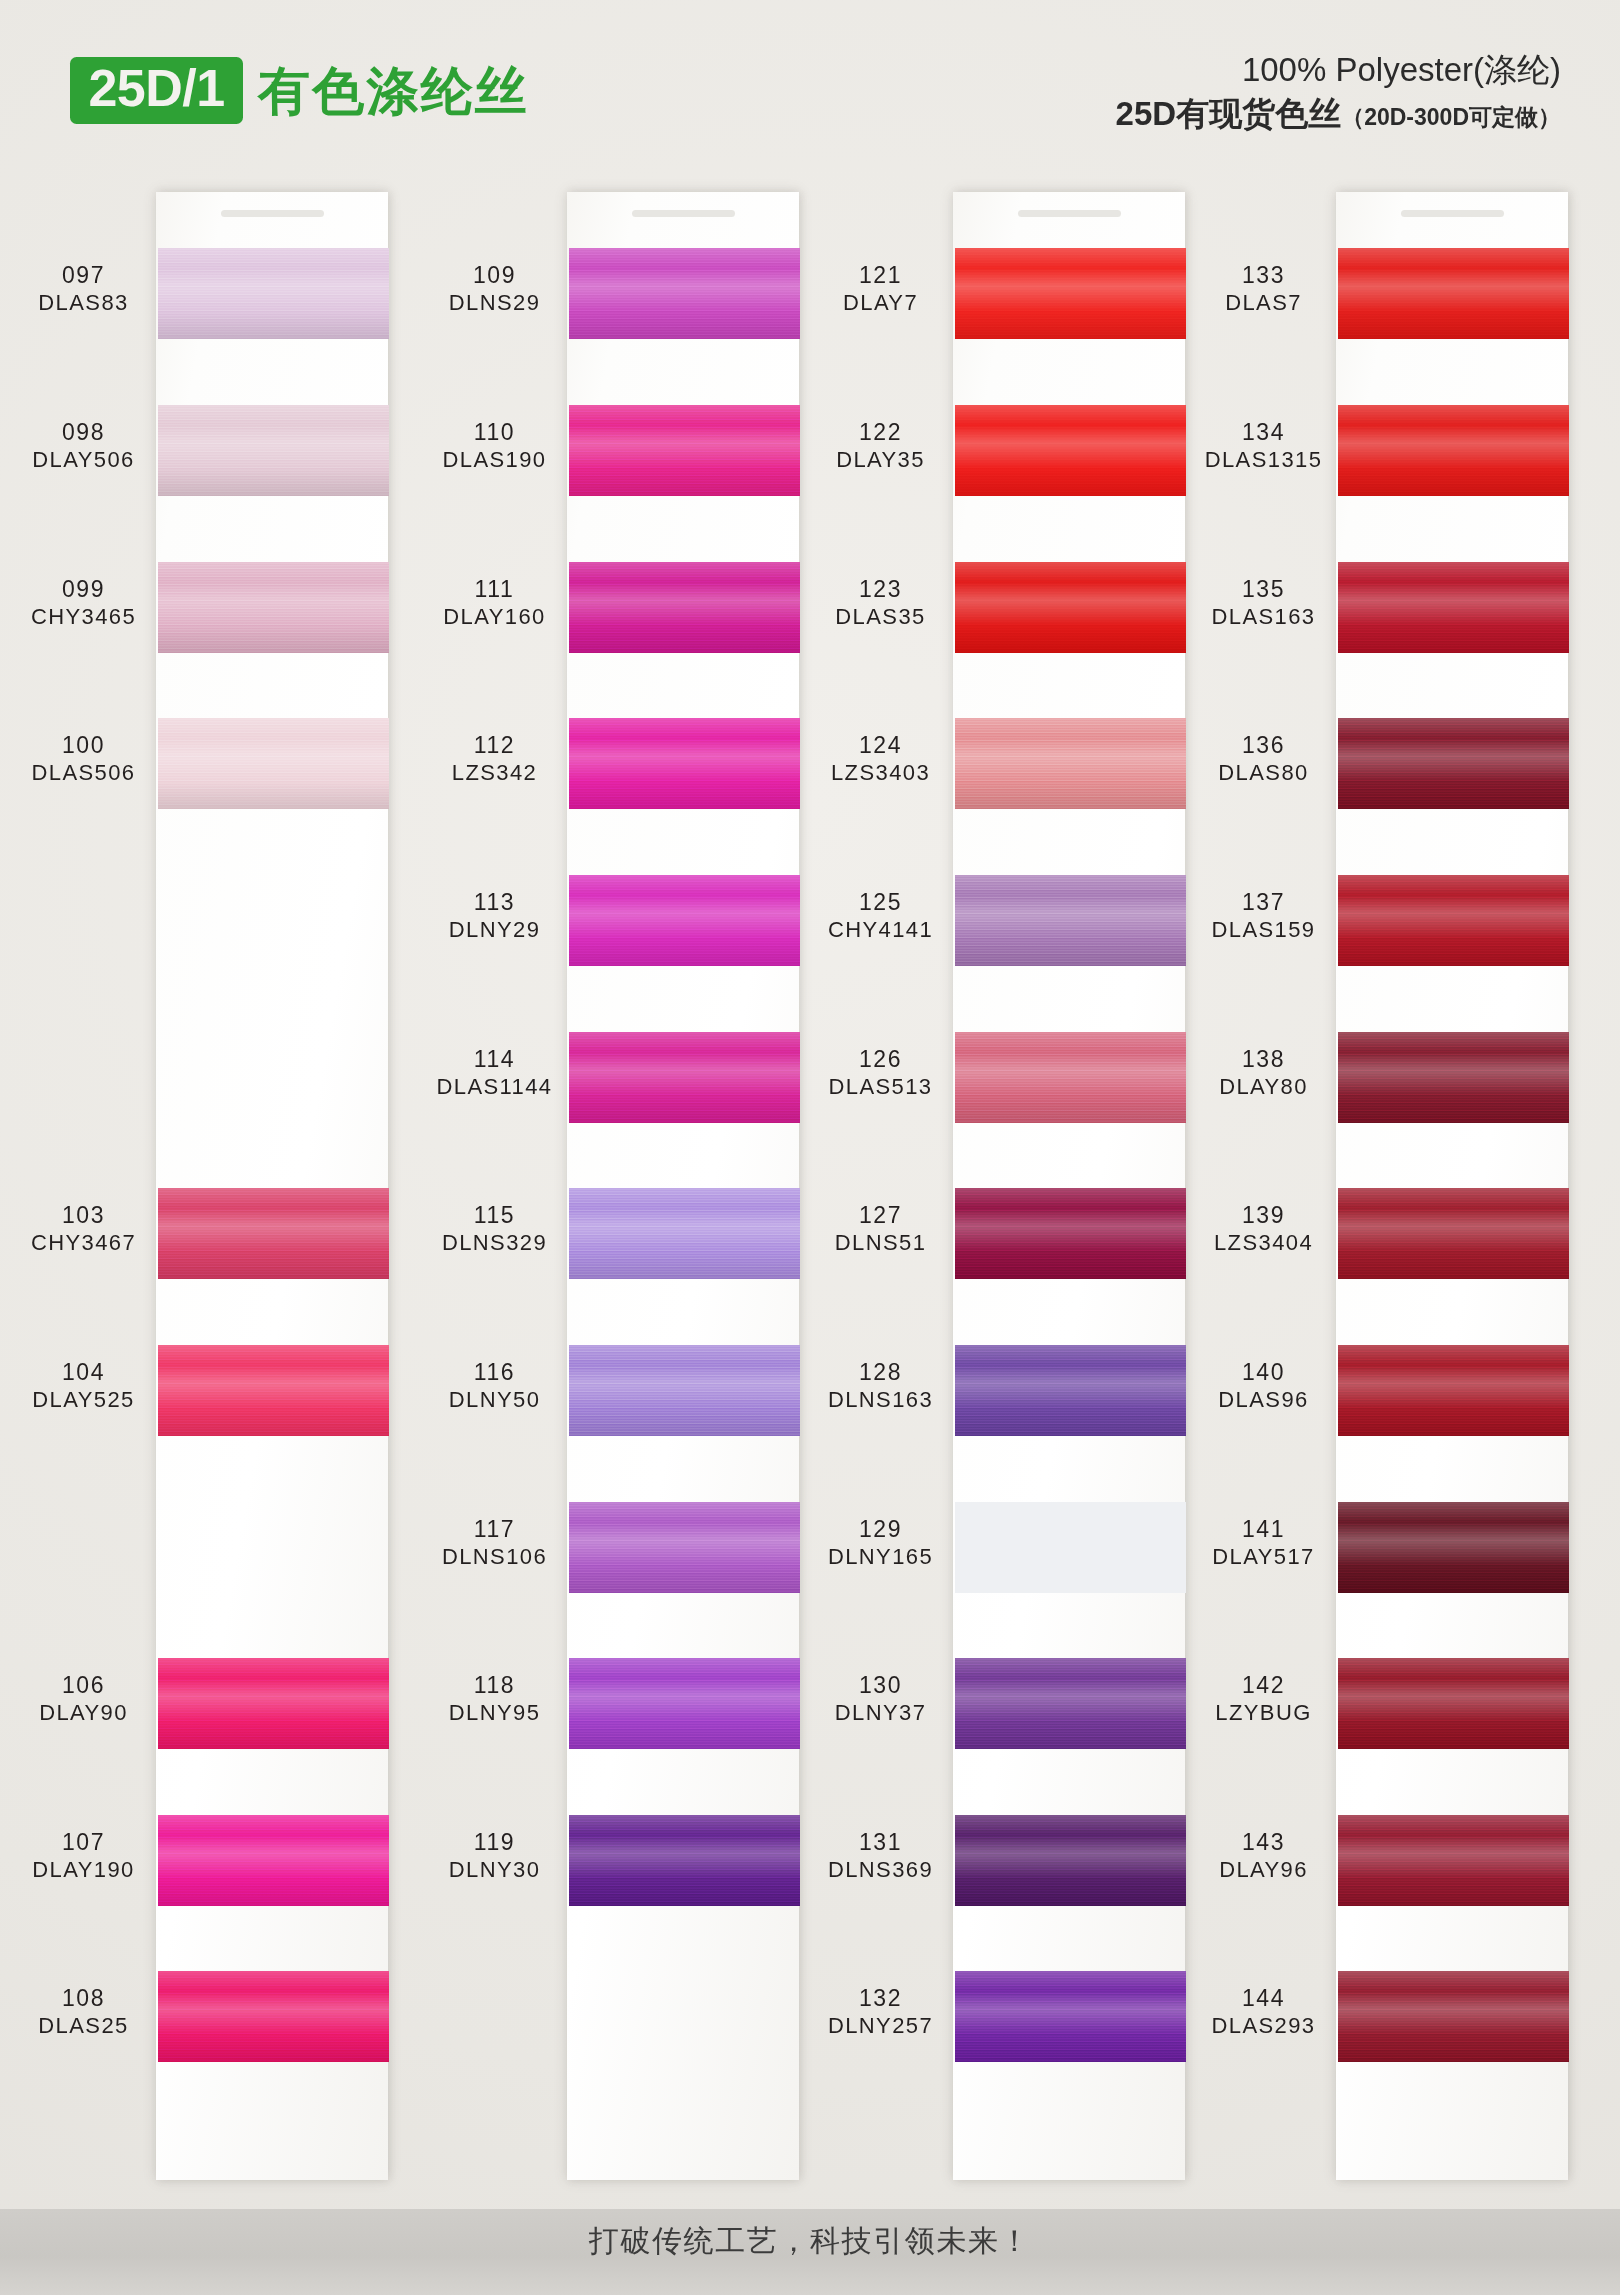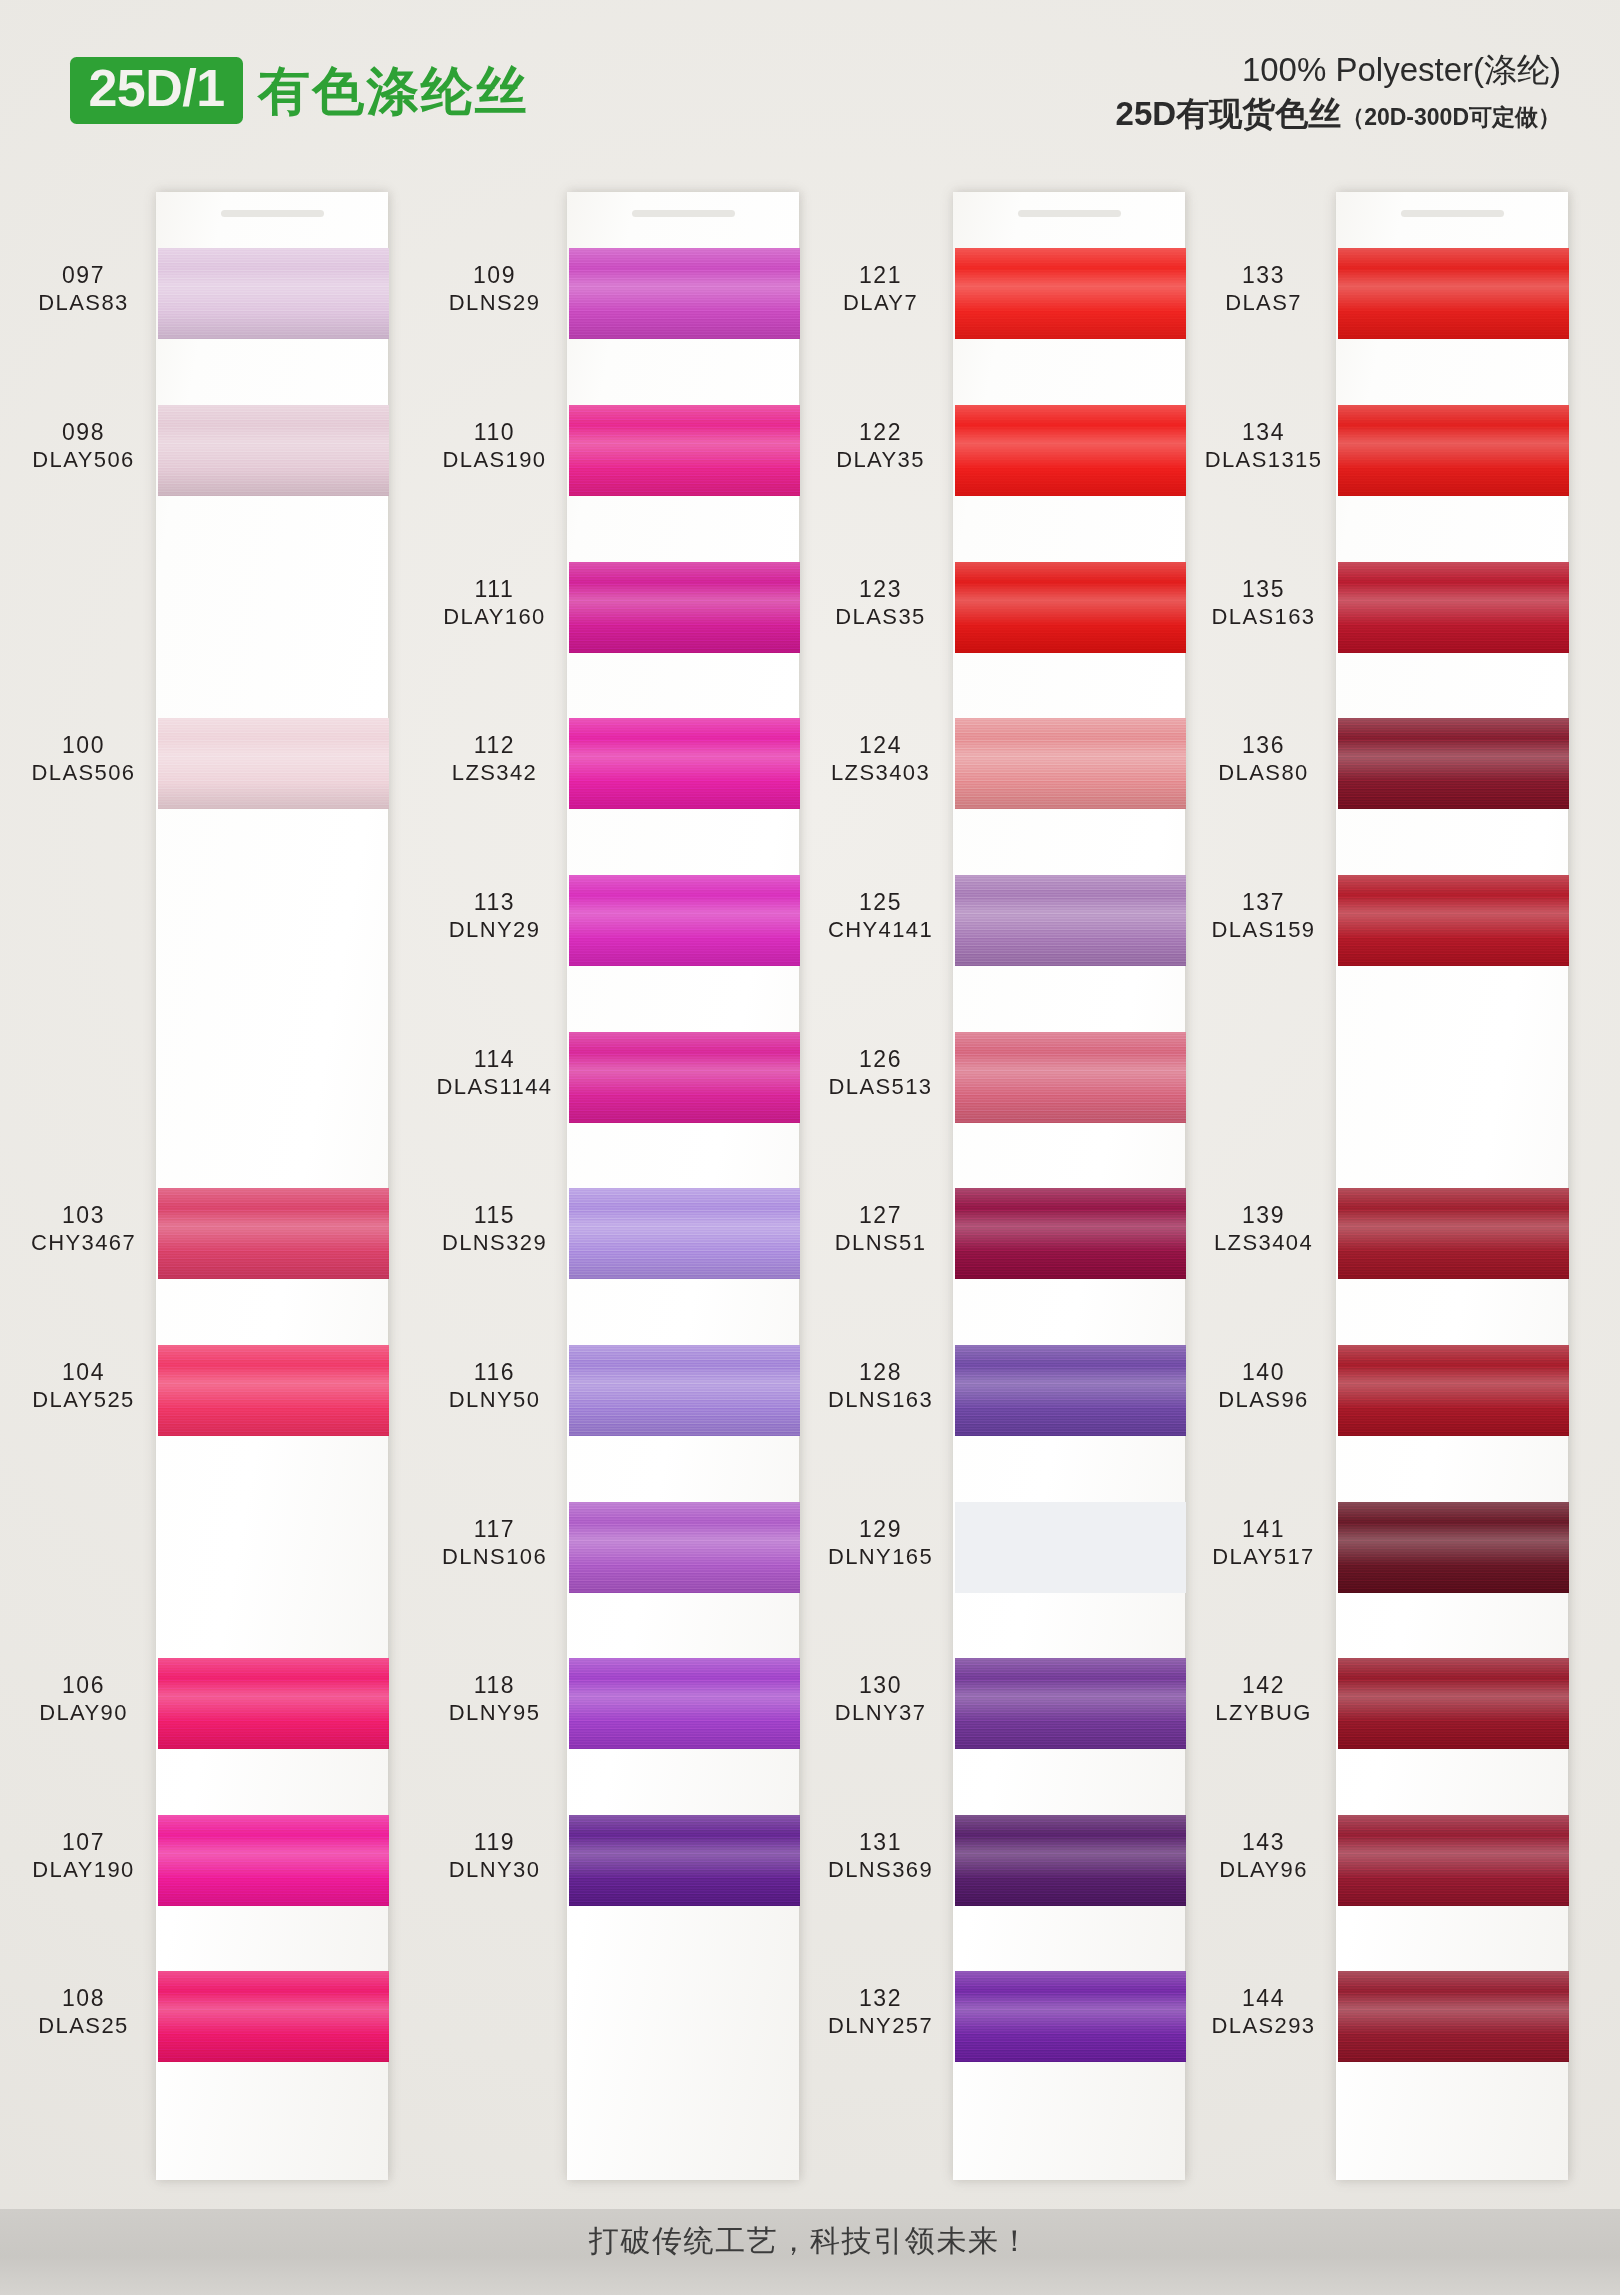--- a/index.html
+++ b/index.html
@@ -135,20 +135,29 @@
         </div>
         <div class="row" style="top: 217px;">
           <div class="label">
             <span class="num">098</span>
             <span class="code">DLAY506</span>
           </div>
           <div class="swatch">
             <div class="fill" style="background: rgb(227, 200, 212);"></div>
           </div>
         </div>
+        <div class="row" style="top: 374px;">
+          <div class="label">
+            <span class="num">099</span>
+            <span class="code">CHY3465</span>
+          </div>
+          <div class="swatch">
+            <div class="fill" style="background: rgb(224, 174, 196);"></div>
+          </div>
+        </div>
         <div class="row" style="top: 530px;">
           <div class="label">
             <span class="num">100</span>
             <span class="code">DLAS506</span>
           </div>
           <div class="swatch">
             <div class="fill" style="background: rgb(238, 210, 217);"></div>
           </div>
         </div>
         <div class="row" style="top: 1000px;">
@@ -456,20 +465,29 @@
         </div>
         <div class="row" style="top: 687px;">
           <div class="label">
             <span class="num">137</span>
             <span class="code">DLAS159</span>
           </div>
           <div class="swatch">
             <div class="fill" style="background: rgb(173, 16, 31);"></div>
           </div>
         </div>
+        <div class="row" style="top: 844px;">
+          <div class="label">
+            <span class="num">138</span>
+            <span class="code">DLAY80</span>
+          </div>
+          <div class="swatch">
+            <div class="fill" style="background: rgb(125, 19, 38);"></div>
+          </div>
+        </div>
         <div class="row" style="top: 1000px;">
           <div class="label">
             <span class="num">139</span>
             <span class="code">LZS3404</span>
           </div>
           <div class="swatch">
             <div class="fill" style="background: rgb(152, 19, 35);"></div>
           </div>
         </div>
         <div class="row" style="top: 1157px;">

